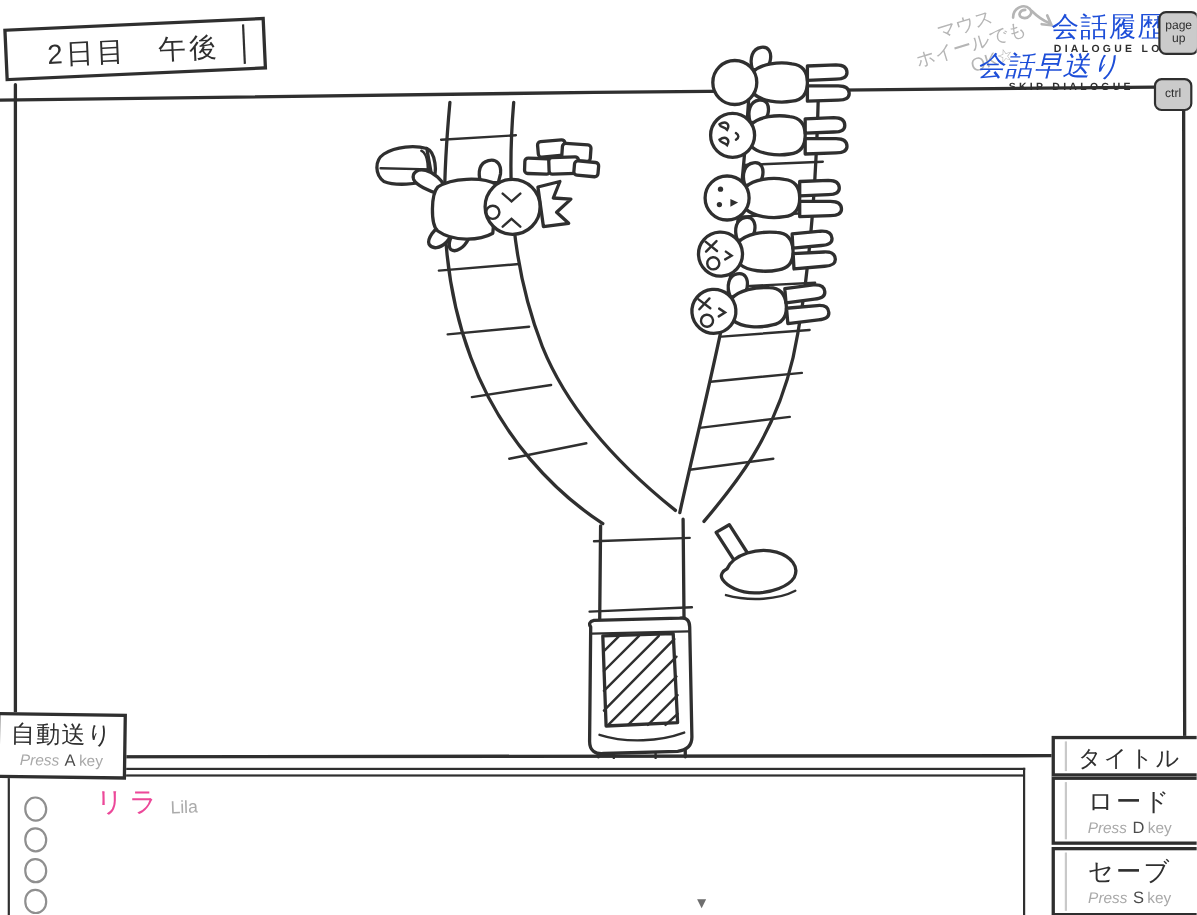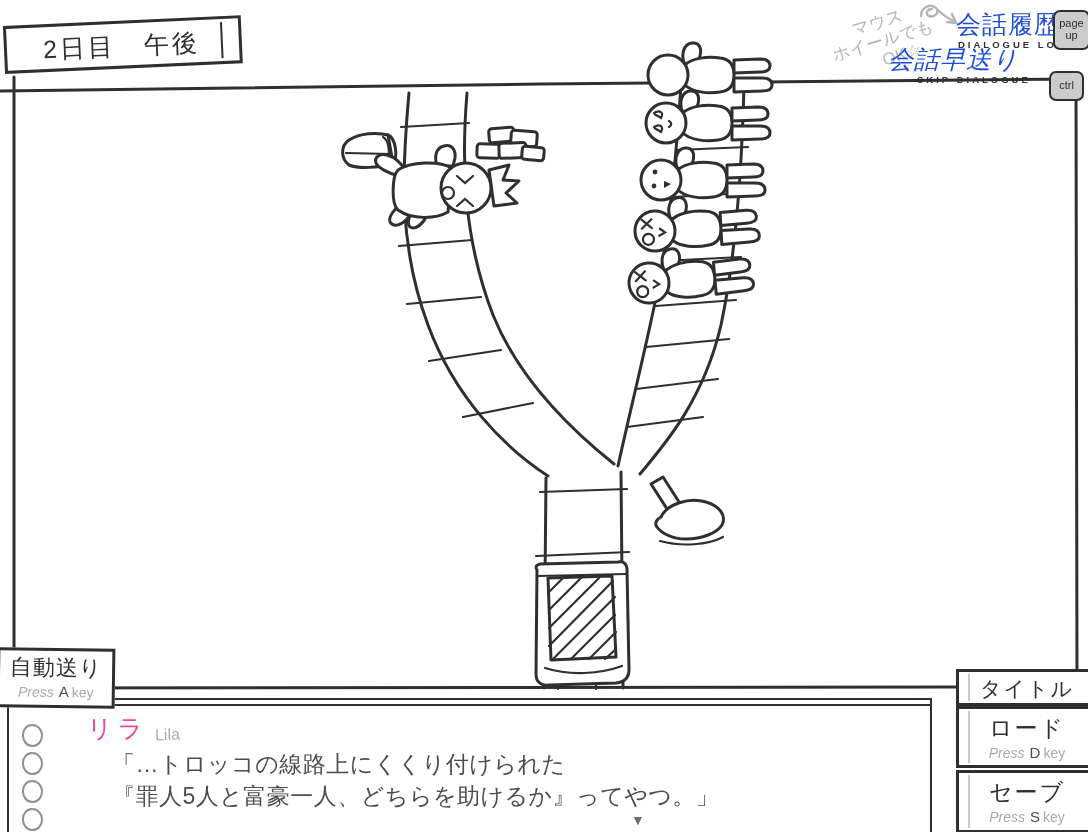--- a/index.html
+++ b/index.html
@@ -245,24 +245,20 @@
   </div>
 
   <div class="dialogue">
     <div class="inner-line"></div>
     <div class="dot" style="top:24px;"></div>
     <div class="dot" style="top:52px;"></div>
     <div class="dot" style="top:80px;"></div>
     <div class="dot" style="top:108px;"></div>
     <div class="speaker">リラ</div>
     <div class="speaker-en">Lila</div>
-    <div class="dlg-text">
-      <div>「…トロッコの線路上にくくり付けられた</div>
-      <div>『罪人5人と富豪一人、どちらを助けるか』ってやつ。」</div>
-    </div>
     <div class="advance">▼</div>
   </div>
 
   <div class="menu-btn" id="btn-title">
     <div class="jp">タイトル</div>
   </div>
   <div class="menu-btn" id="btn-load">
     <div class="jp">ロード</div>
     <div class="press">
       <span class="p">Press</span><span class="k">D</span><span>key</span>

